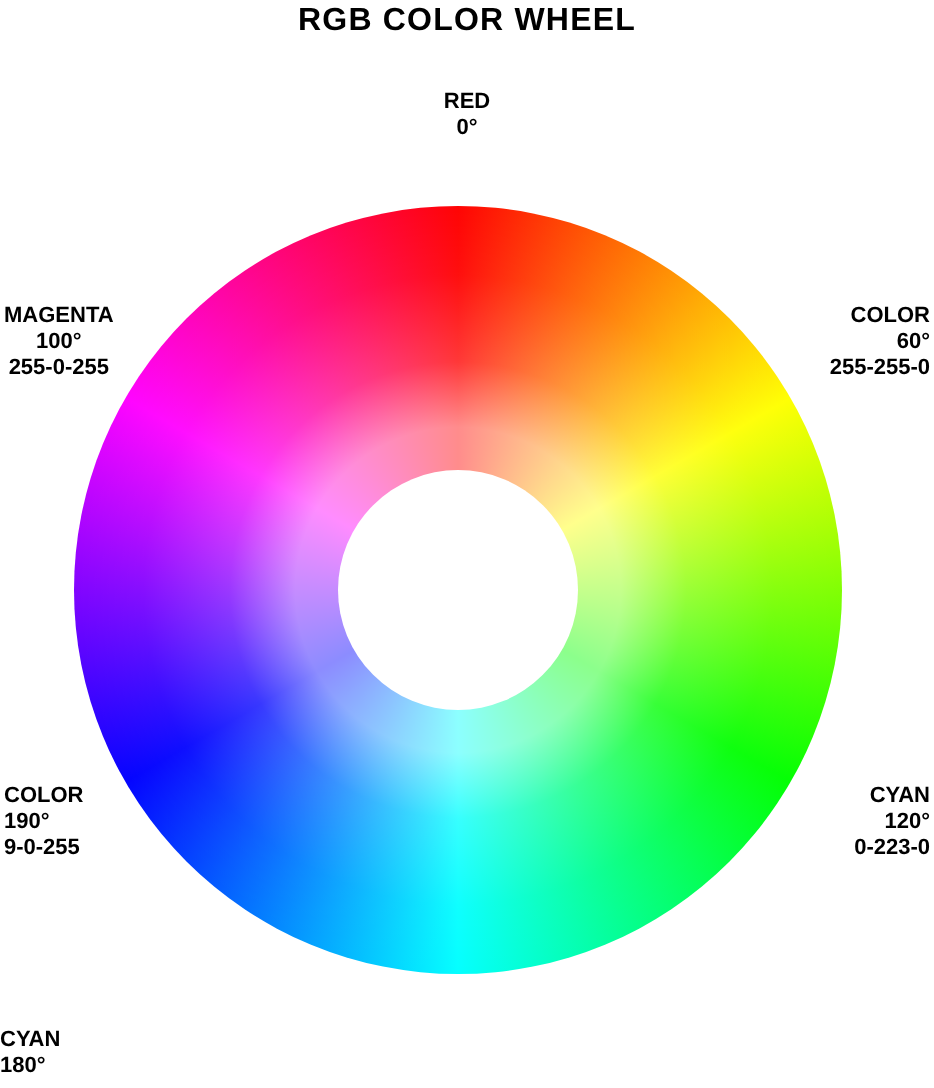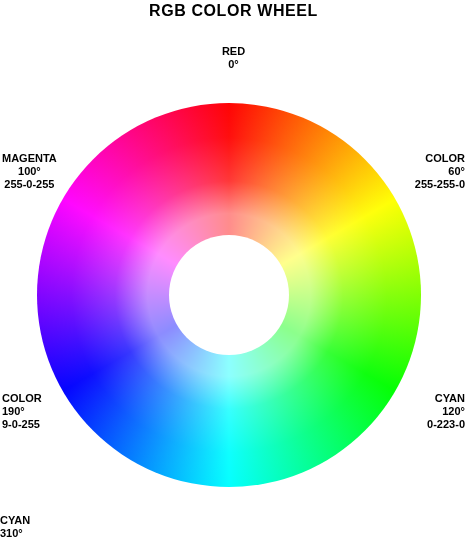--- a/index.html
+++ b/index.html
@@ -155,21 +155,21 @@
 </div>
 
 <div class="wlabel" id="label-green">
   <span class="nm">CYAN</span>
   <span class="ang">120°</span>
   <span class="rgb">0-223-0</span>
 </div>
 
 <div class="wlabel" id="label-cyan">
   <span class="nm">CYAN</span>
-  <span class="ang">310°</span>
+  <span class="ang">180°</span>
 </div>
 
 <div class="wlabel" id="label-blue">
   <span class="nm">COLOR</span>
   <span class="ang">190°</span>
   <span class="rgb">9-0-255</span>
 </div>
 
 <div class="wlabel" id="label-magenta">
   <span class="nm">MAGENTA</span>

